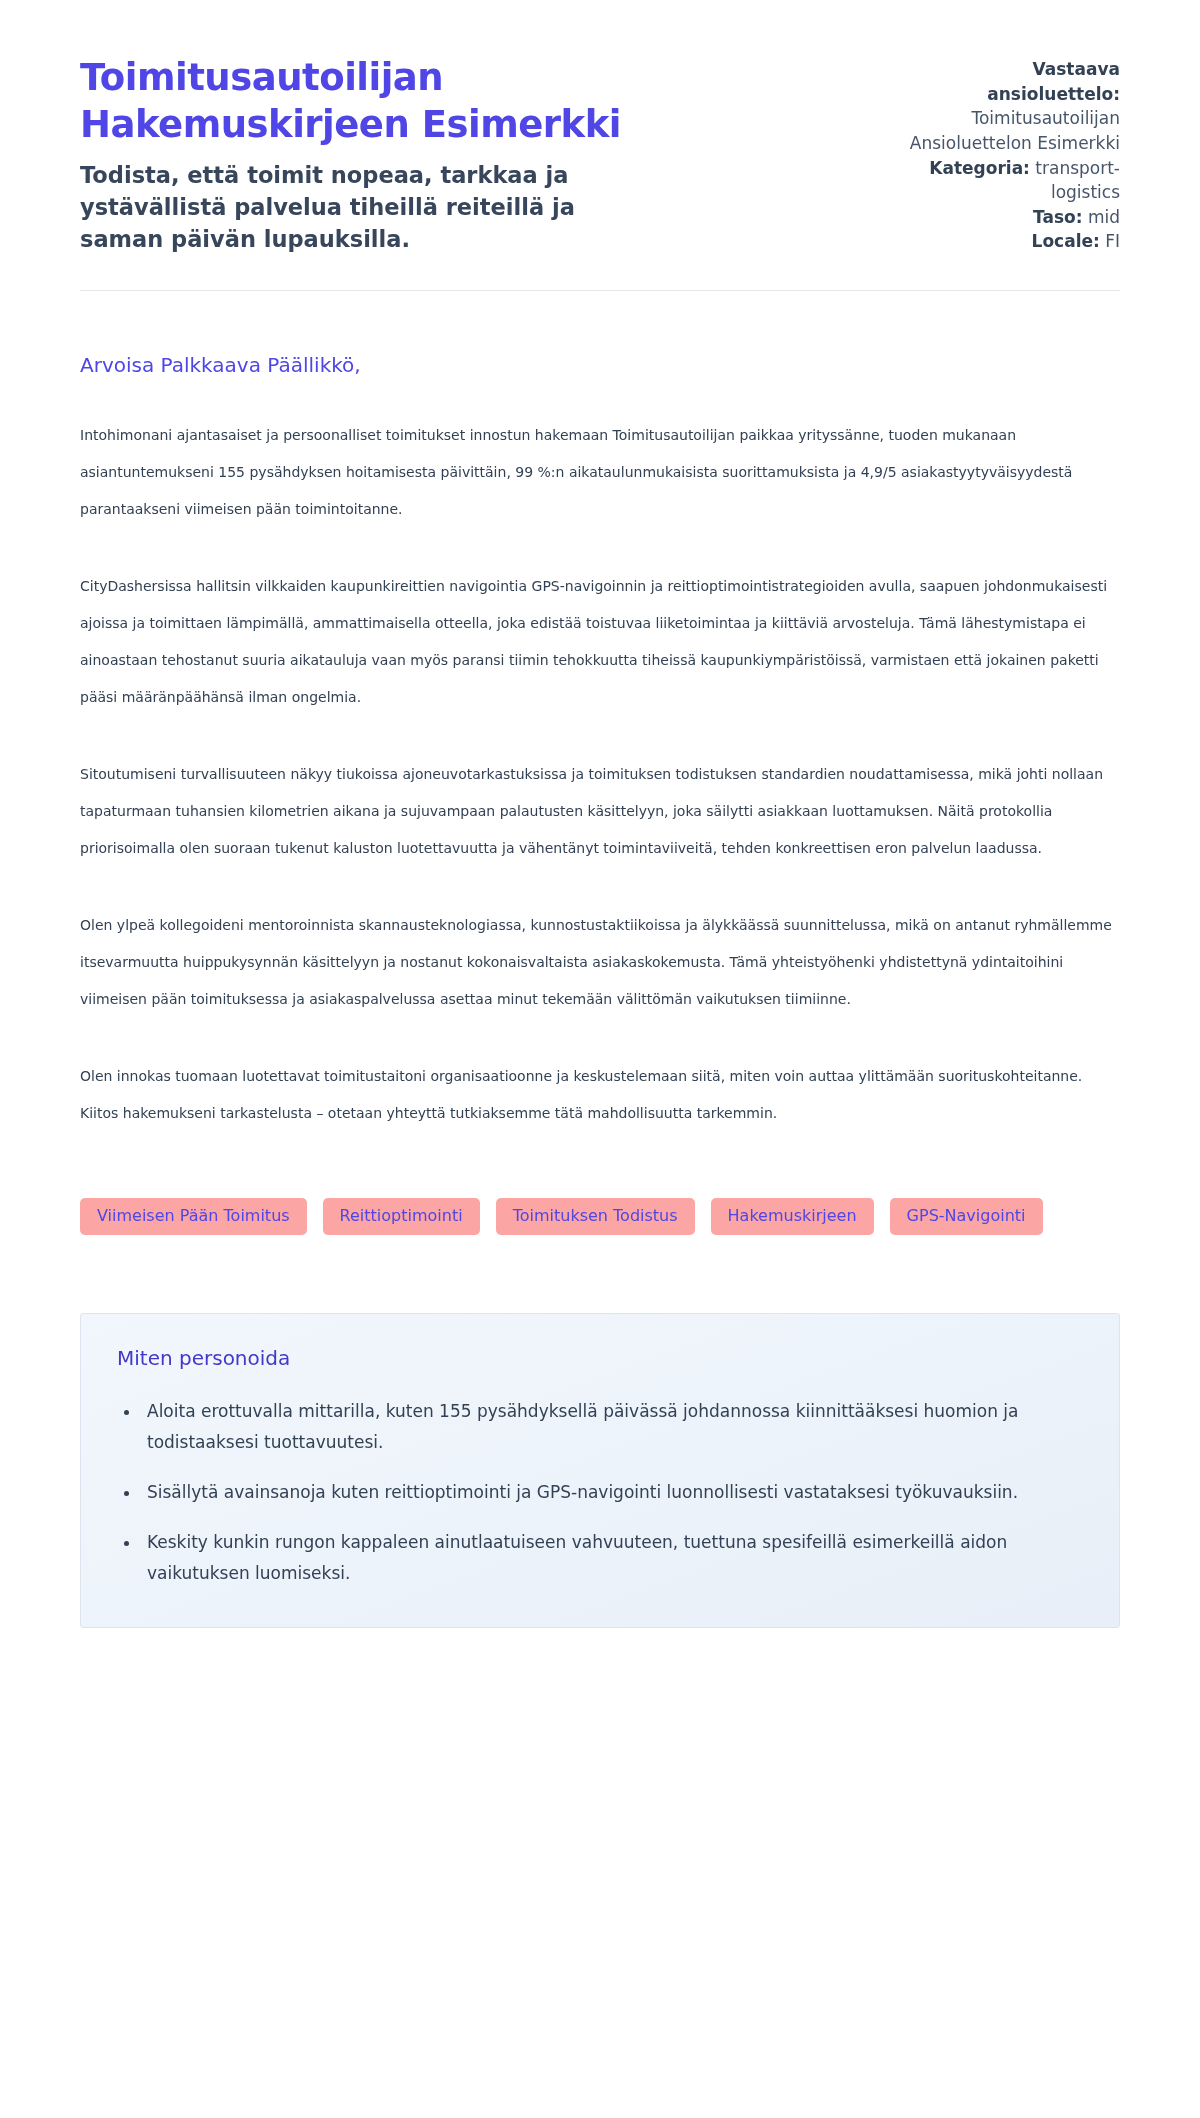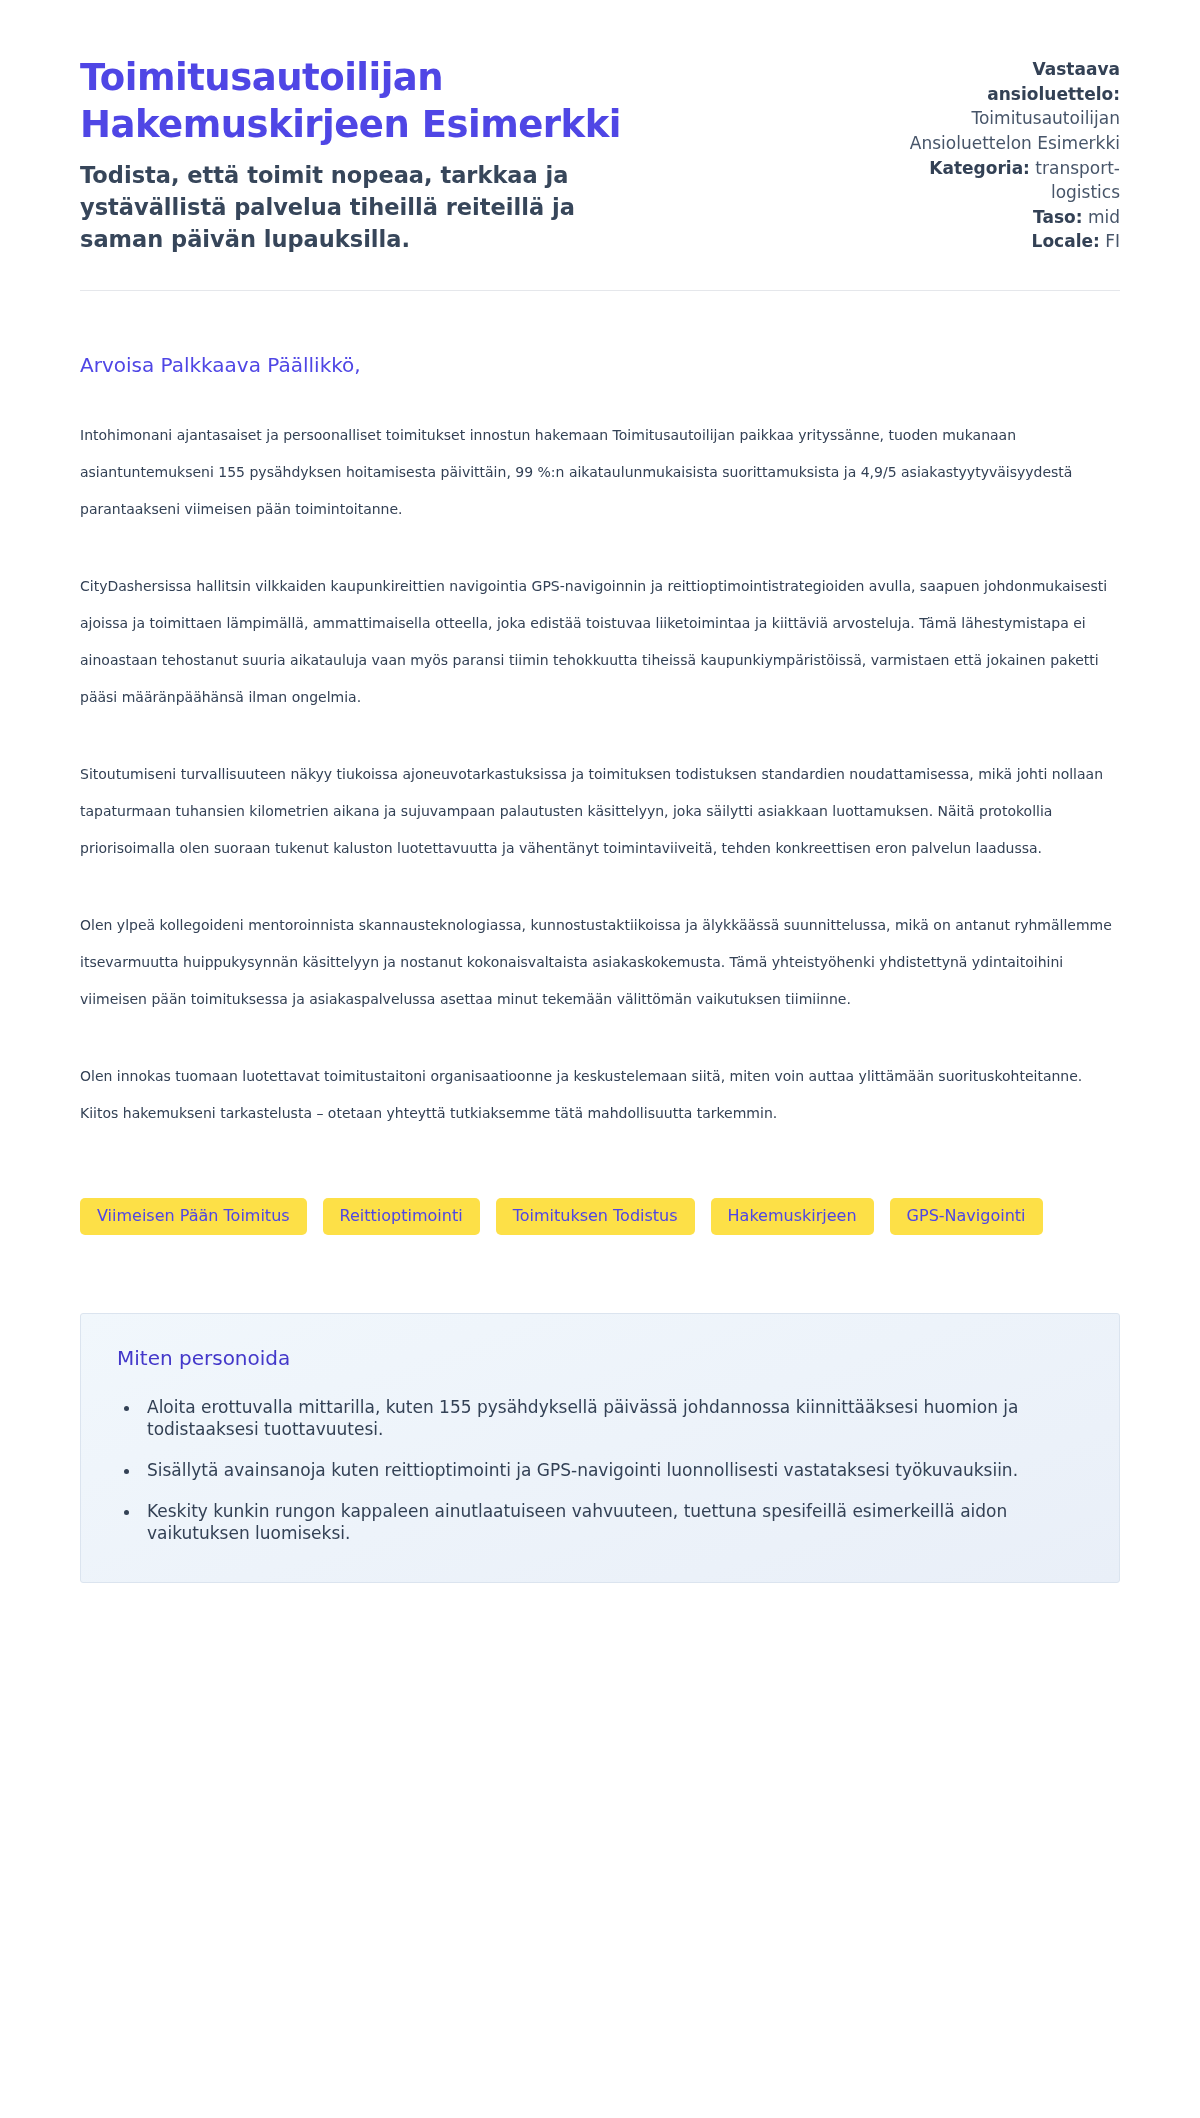--- a/index.html
+++ b/index.html
@@ -62,21 +62,21 @@
     max-width: 1040px;
   }
 
   .signature { margin-top: 62px; }
   .signature-name { font-size: 19px; font-weight: bold; color: #1e293b; }
   .signature-role { margin-top: 14px; font-size: 18px; color: #475569; }
 
   
   .tags { display: flex; flex-wrap: wrap; gap: 16px; margin-top: 66px; }
   .tag-chip {
-    background: #fde047;
+    background: #fca5a5;
     color: #4f46e5;
     font-size: 16px;
     line-height: 1;
     padding: 10px 17px 11px;
     border-radius: 5px;
     border: none;
     font-family: inherit;
     cursor: pointer;
     white-space: nowrap;
   }
@@ -94,21 +94,21 @@
     font-size: 20px;
     font-weight: normal;
     color: #4338ca;
   }
   .tips-list {
     margin: 26px 0 0;
     padding-left: 24px;
   }
   .tips-list li {
     font-size: 17px;
-    line-height: 22px;
+    line-height: 31px;
     color: #334155;
     margin-bottom: 19px;
     padding-left: 6px;
   }
   .tips-list li:last-child { margin-bottom: 0; }
 </style>
 </head>
 <body>
 
 <div class="page">

